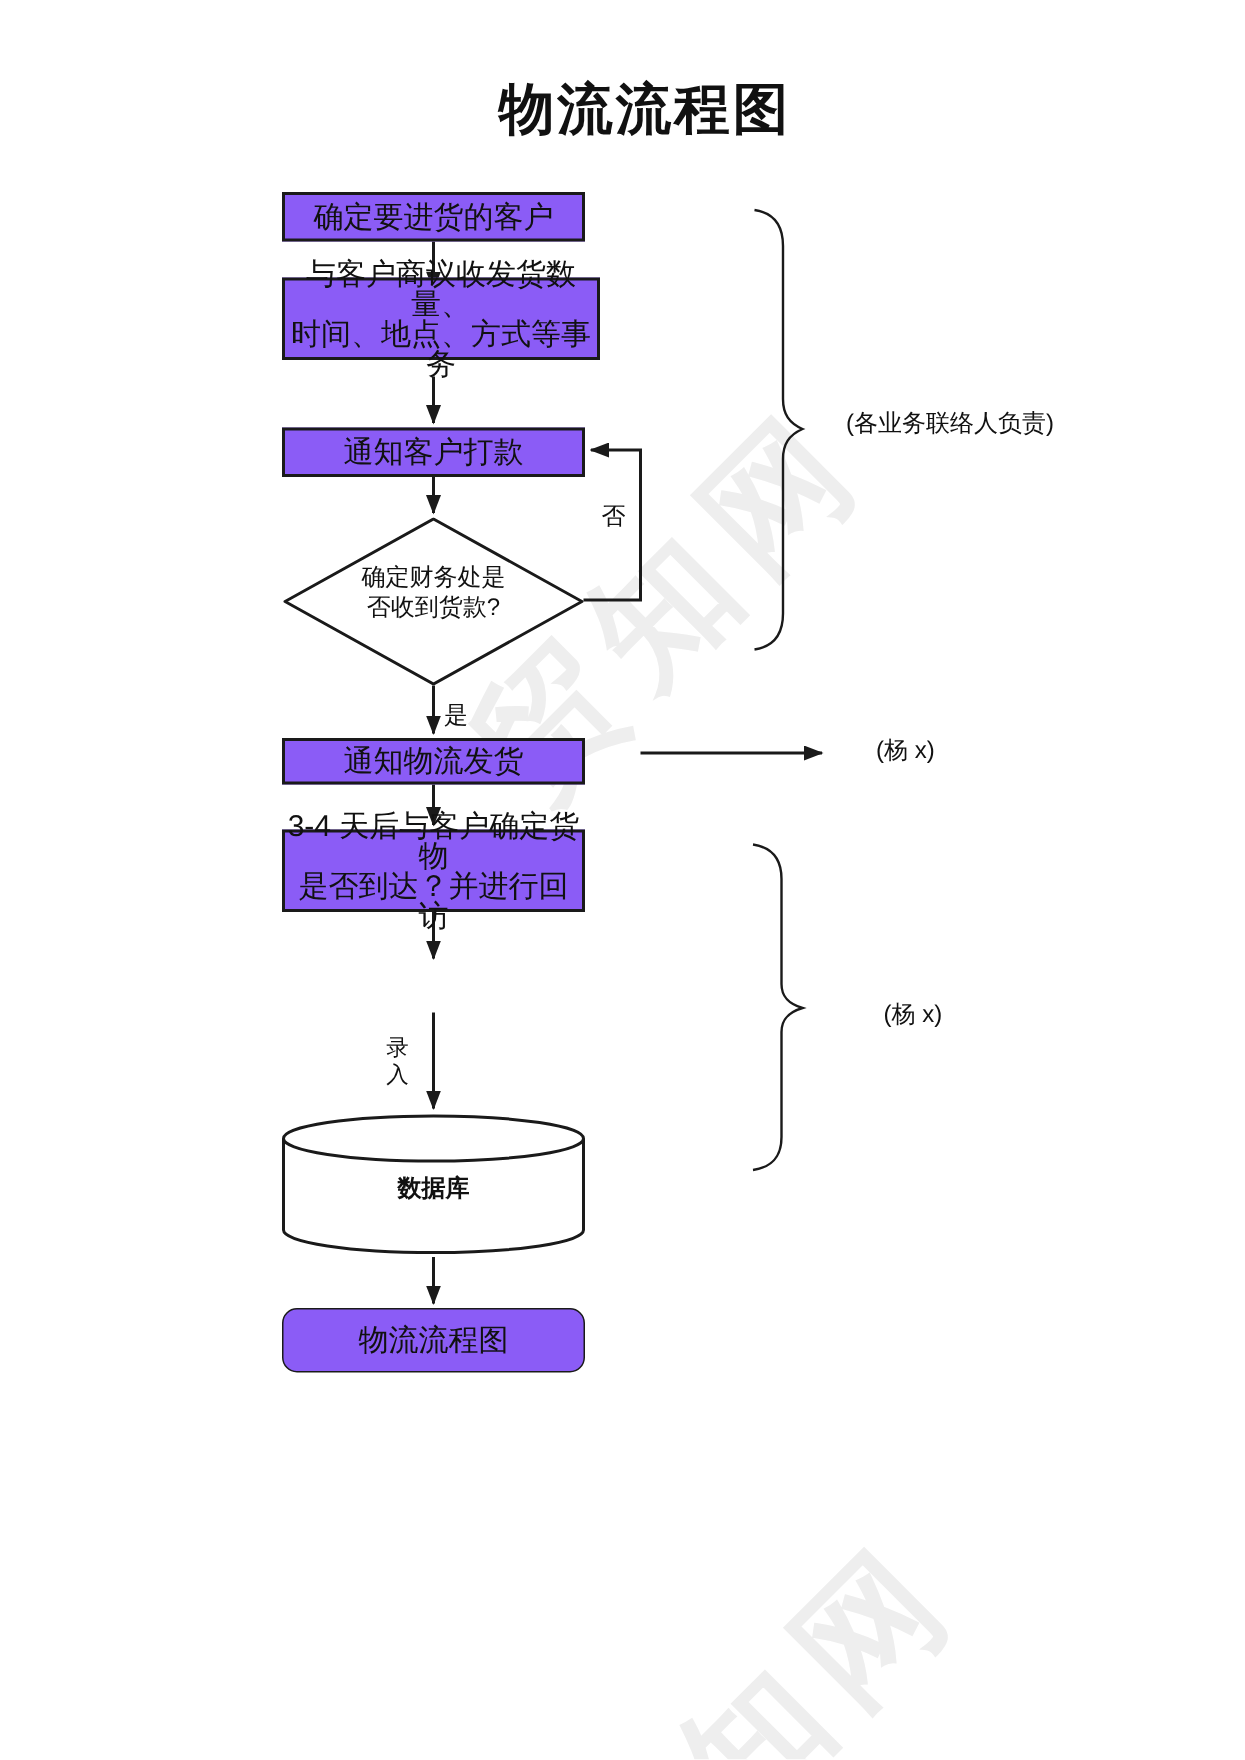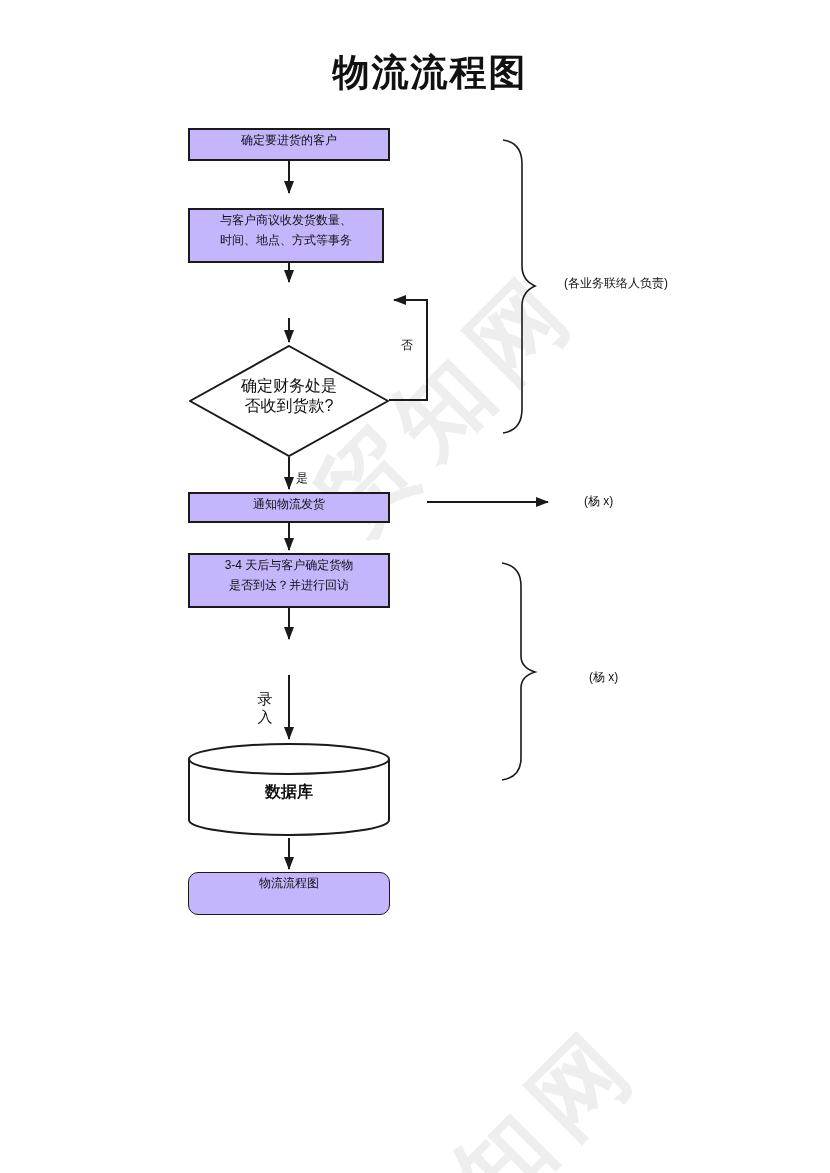--- a/index.html
+++ b/index.html
@@ -39,25 +39,25 @@
     font-weight:bold;
     letter-spacing:2px;
     z-index:2;
   }
   .overlay{position:absolute;left:0;top:0;z-index:1;pointer-events:none;}
   .ln{stroke:var(--line);stroke-width:2;fill:none;}
   .br{stroke:var(--line);stroke-width:1.6;fill:none;}
   .ah{fill:var(--line);}
   .box{
     position:absolute;z-index:2;
-    background:#c4b5fd;
+    background:#8b5cf6;
     border:2px solid var(--line);
-    display:flex;align-items:flex-start;justify-content:center;
+    display:flex;align-items:center;justify-content:center;
     text-align:center;
-    font-size:12px;
+    font-size:20px;
     line-height:20px;
     box-sizing:border-box;
   }
   .rounded{border-radius:10px;border-width:1.8px;}
   .diamond-wrap{position:absolute;z-index:2;}
   .diamond-wrap svg{position:absolute;left:0;top:0;}
   .shape{fill:#ffffff;stroke:var(--line);stroke-width:2;}
   .dtext{
     position:absolute;left:0;top:0;width:100%;height:100%;
     display:flex;flex-direction:column;align-items:center;justify-content:center;
@@ -65,21 +65,21 @@
     padding-bottom:10px;box-sizing:border-box;
   }
   .cyl{position:absolute;z-index:2;}
   .cyl svg{position:absolute;left:0;top:0;}
   .cyl-label{
     position:absolute;left:0;top:40px;width:100%;
     text-align:center;font-size:16px;font-weight:bold;
   }
   .flabel{
     position:absolute;z-index:2;
-    font-size:12px;line-height:18px;
+    font-size:16px;line-height:18px;
     white-space:nowrap;
   }
   .stack{text-align:center;white-space:normal;width:24px;font-size:15px;}
 </style>
 </head>
 <body>
 
 <div class="page">
 
   <div class="wm wm1">贸知网</div>
@@ -104,27 +104,30 @@
     <polyline class="ln" points="389,400 427,400 427,300 394,300" marker-end="url(#ah)"></polyline>
     <line class="ln" x1="427" y1="502" x2="548" y2="502" marker-end="url(#ah)"></line>
     <path class="br" d="M503,140 C516,142 522,150 522,164 L522,266 C522,276 526,282 535,286 C526,290 522,296 522,306 L522,409 C522,423 516,431 503,433"></path>
     <path class="br" d="M502,563 C515,565 521,573 521,586 L521,656 C521,664 525,669 535,672 C525,675 521,680 521,688 L521,758 C521,771 515,778 502,780"></path>
   </svg>
 
   <div class="box" style="left:188px;top:128px;width:202px;height:33px">
     <span>确定要进货的客户</span>
   </div>
 
-  <div class="box" style="left:188px;top:208px;width:196px;height:55px">
+  <div class="box" style="left:188px;top:185px;width:212px;height:55px">
     <div>
       <div>与客户商议收发货数量、</div>
       <div>时间、地点、方式等事务</div>
     </div>
   </div>
 
+  <div class="box" style="left:188px;top:285px;width:202px;height:33px">
+    <span>通知客户打款</span>
+  </div>
 
   <div class="diamond-wrap" style="left:189px;top:345px;width:200px;height:112px">
     <svg width="200" height="112" viewBox="0 0 200 112">
       <polygon class="shape" points="100,1 199,56 100,111 1,56"></polygon>
     </svg>
     <div class="dtext">
       <div>确定财务处是</div>
       <div>否收到货款?</div>
     </div>
   </div>

